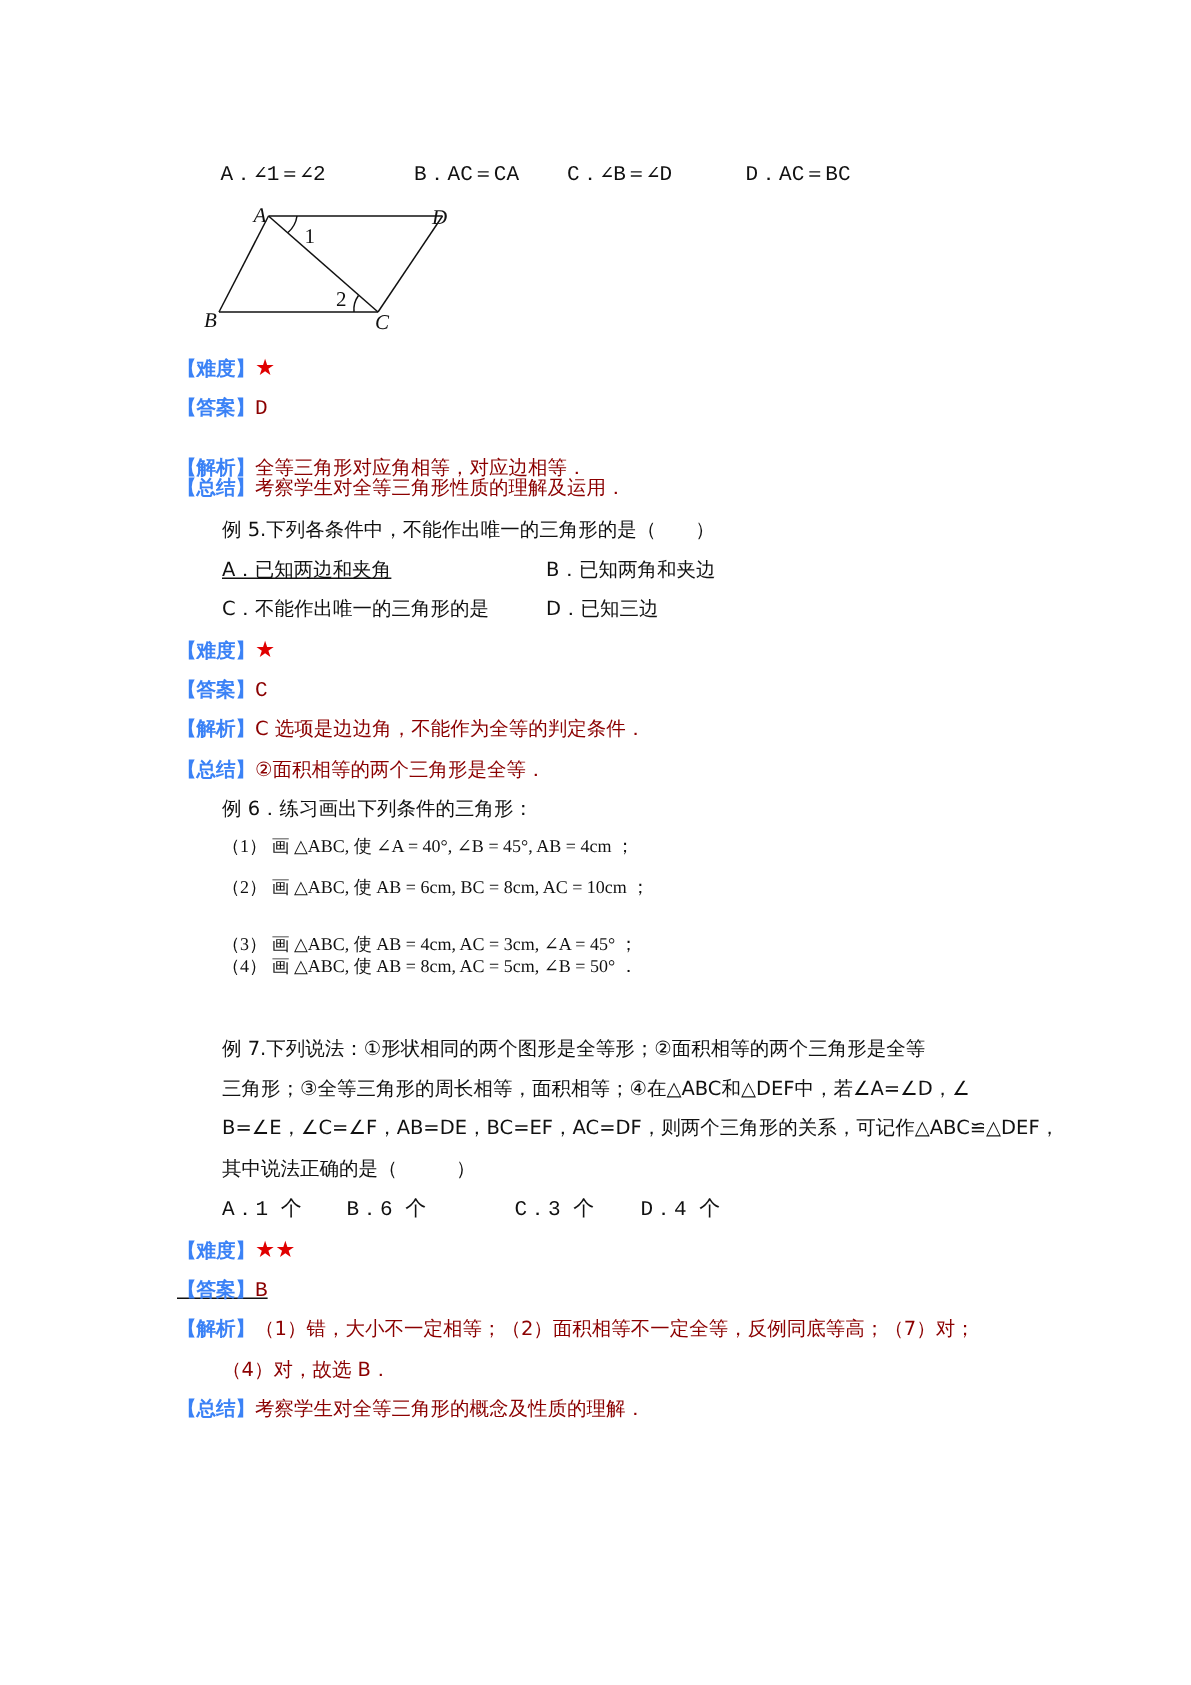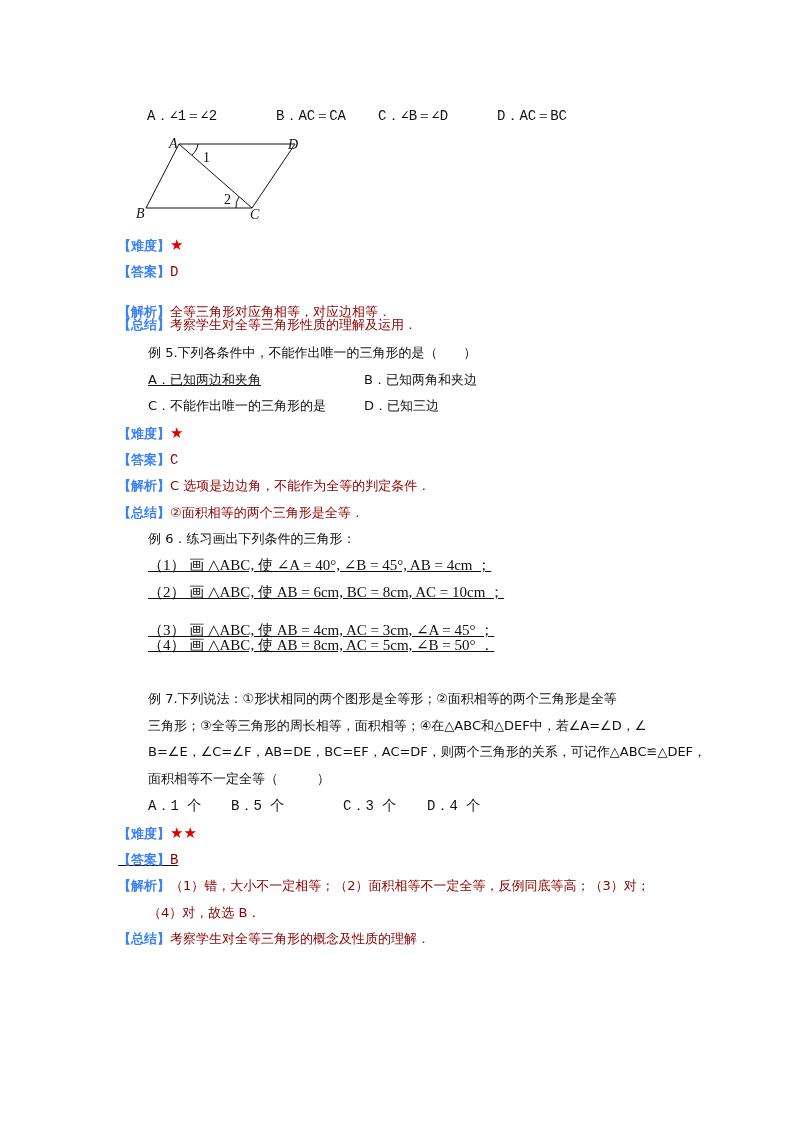--- a/index.html
+++ b/index.html
@@ -3,21 +3,21 @@
 <meta charset="utf-8">
 <style>
   html, body { margin: 0; padding: 0; background: #ffffff; }
   body { width: 794px; height: 1123px; position: relative; overflow: hidden;
          font-family: "DejaVu Sans", sans-serif; color: #111; font-size: 13px; }
   .abs { position: absolute; white-space: nowrap; }
   .mono { font-family: "Liberation Mono", "DejaVu Sans Mono", monospace; font-size: 14px; }
   .tag { color: #3b82f6; font-weight: bold; }
   .red { color: #8b0000; }
   .star { color: #e00000; font-size: 15px; }
-  .math { font-family: "Liberation Serif", "DejaVu Serif", serif; font-size: 15px; text-decoration: underline; }
+  .math { font-family: "Liberation Serif", "DejaVu Serif", serif; font-size: 12px; }
 </style>
 </head>
 <body>
 
 <div class="abs mono" style="left:147px;top:107px;">A．∠1＝∠2</div>
 <div class="abs mono" style="left:276px;top:107px;">B．AC＝CA</div>
 <div class="abs mono" style="left:378px;top:107px;">C．∠B＝∠D</div>
 <div class="abs mono" style="left:497px;top:107px;">D．AC＝BC</div>
 
 <svg class="abs" style="left:130px;top:134px;" width="180" height="92">
@@ -74,31 +74,31 @@
 
 <div class="abs" style="left:148px;top:530px;">例 6．练习画出下列条件的三角形：</div>
 <div class="abs math" style="left:148px;top:556px;">（1） 画 △ABC, 使 ∠A = 40°, ∠B = 45°, AB = 4cm ；</div>
 <div class="abs math" style="left:148px;top:583px;">（2） 画 △ABC, 使 AB = 6cm, BC = 8cm, AC = 10cm ；</div>
 <div class="abs math" style="left:148px;top:609px;margin-top:12px;">（3） 画 △ABC, 使 AB = 4cm, AC = 3cm, ∠A = 45° ；</div>
 <div class="abs math" style="left:148px;top:636px;">（4） 画 △ABC, 使 AB = 8cm, AC = 5cm, ∠B = 50° ．</div>
 
 <div class="abs" style="left:148px;top:690px;">例 7.下列说法：①形状相同的两个图形是全等形；②面积相等的两个三角形是全等</div>
 <div class="abs" style="left:148px;top:717px;">三角形；③全等三角形的周长相等，面积相等；④在△ABC和△DEF中，若∠A=∠D，∠</div>
 <div class="abs" style="left:148px;top:743px;">B=∠E，∠C=∠F，AB=DE，BC=EF，AC=DF，则两个三角形的关系，可记作△ABC≌△DEF，</div>
-<div class="abs" style="left:148px;top:770px;">面积相等不一定全等（　　　）</div>
+<div class="abs" style="left:148px;top:770px;">其中说法正确的是（　　　）</div>
 <div class="abs mono" style="left:148px;top:797px;">A．1 个</div>
-<div class="abs mono" style="left:231px;top:797px;">B．5 个</div>
+<div class="abs mono" style="left:231px;top:797px;">B．6 个</div>
 <div class="abs mono" style="left:343px;top:797px;">C．3 个</div>
 <div class="abs mono" style="left:427px;top:797px;">D．4 个</div>
 
 <div class="abs" style="left:118px;top:824px;">
   <span class="tag">【难度】</span><span class="star">★★</span>
 </div>
 <div class="abs" style="left:118px;top:851px;text-decoration:underline;">
   <span class="tag">【答案】</span><span class="red mono">B</span>
 </div>
 <div class="abs" style="left:118px;top:877px;">
-  <span class="tag">【解析】</span><span class="red">（1）错，大小不一定相等；（2）面积相等不一定全等，反例同底等高；（3）对；</span>
+  <span class="tag">【解析】</span><span class="red">（1）错，大小不一定相等；（2）面积相等不一定全等，反例同底等高；（7）对；</span>
 </div>
 <div class="abs red" style="left:148px;top:904px;">（4）对，故选 B．</div>
 <div class="abs" style="left:118px;top:930px;">
   <span class="tag">【总结】</span><span class="red">考察学生对全等三角形的概念及性质的理解．</span>
 </div>
 
 </body></html>

